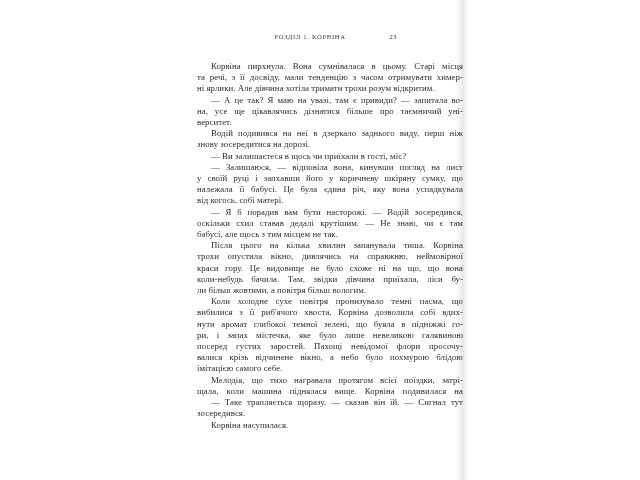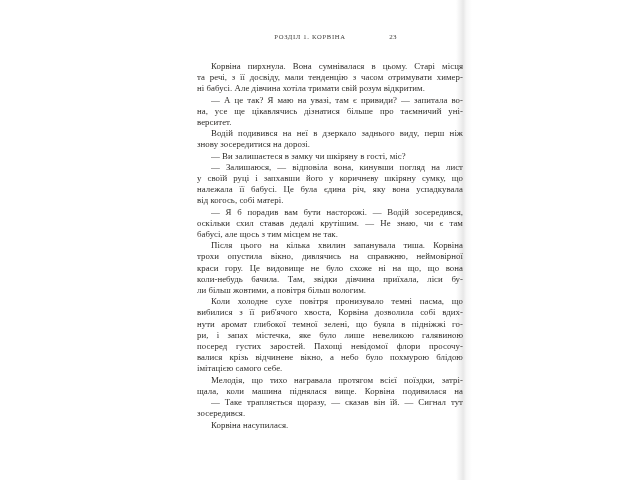--- a/index.html
+++ b/index.html
@@ -82,27 +82,27 @@
 <div class="book-page">
 
   <div class="running-header">
     <div class="chapter-title">РОЗДІЛ 1. КОРВІНА</div>
     <div class="page-number">23</div>
   </div>
 
   <div class="text-column">
       <div class="line indent just">Корвіна пирхнула. Вона сумнівалася в цьому. Старі місця</div>
       <div class="line just">та речі, з її досвіду, мали тенденцію з часом отримувати химер-</div>
-      <div class="line">ні бабусі. Але дівчина хотіла тримати свій розум відкритим.</div>
+      <div class="line">ні ярлики. Але дівчина хотіла тримати трохи розум відкритим.</div>
       <div class="line indent just">— А це так? Я маю на увазі, там є привиди? — запитала во-</div>
       <div class="line just">на, усе ще цікавлячись дізнатися більше про таємничий уні-</div>
       <div class="line">верситет.</div>
       <div class="line indent just">Водій подивився на неї в дзеркало заднього виду, перш ніж</div>
       <div class="line">знову зосередитися на дорозі.</div>
-      <div class="line indent">— Ви залишаєтеся в замку чи шкіряну в гості, міс?</div>
+      <div class="line indent">— Ви залишаєтеся в щось чи приїхали в гості, міс?</div>
       <div class="line indent just">— Залишаюся, — відповіла вона, кинувши погляд на лист</div>
       <div class="line just">у своїй руці і запхавши його у коричневу шкіряну сумку, що</div>
       <div class="line just">належала її бабусі. Це була єдина річ, яку вона успадкувала</div>
       <div class="line">від когось, собі матері.</div>
       <div class="line indent just">— Я б порадив вам бути насторожі. — Водій зосередився,</div>
       <div class="line just">оскільки схил ставав дедалі крутішим. — Не знаю, чи є там</div>
       <div class="line">бабусі, але щось з тим місцем не так.</div>
       <div class="line indent just">Після цього на кілька хвилин запанувала тиша. Корвіна</div>
       <div class="line just">трохи опустила вікно, дивлячись на справжню, неймовірної</div>
       <div class="line just">краси гору. Це видовище не було схоже ні на що, що вона</div>

